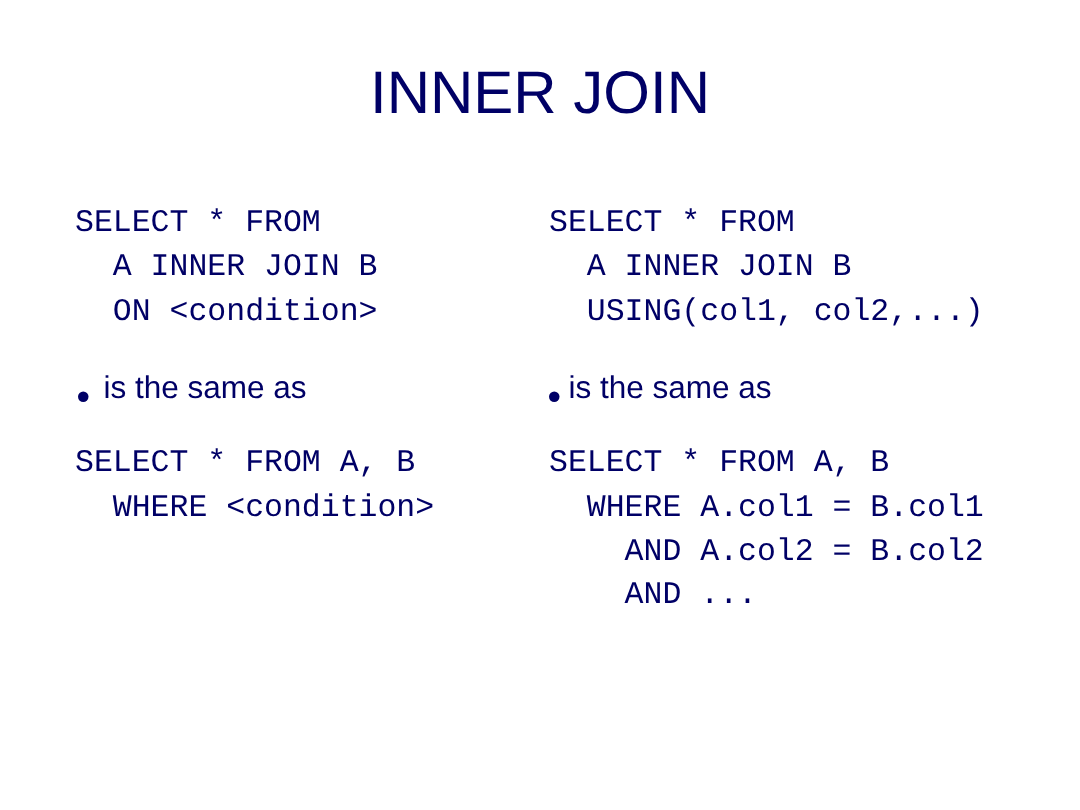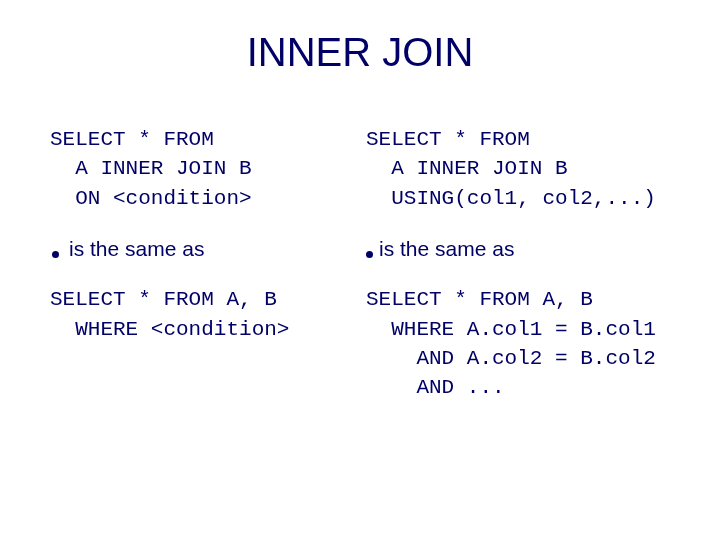--- a/index.html
+++ b/index.html
@@ -16,20 +16,21 @@
   .slide {
     width: 720px;
     height: 540px;
     box-sizing: border-box;
     padding: 30px 50px 30px 50px;
   }
   .title {
     text-align: center;
     font-size: 40px;
     font-weight: 400;
+    margin-top: 10px;
     margin-bottom: 50px;
   }
   .columns {
     display: flex;
     flex-direction: row;
     gap: 12px;
   }
   .col {
     flex: 1;
     display: flex;

